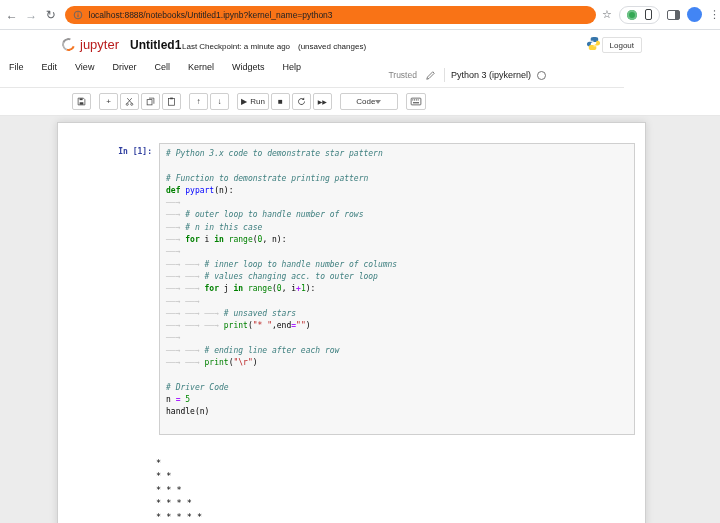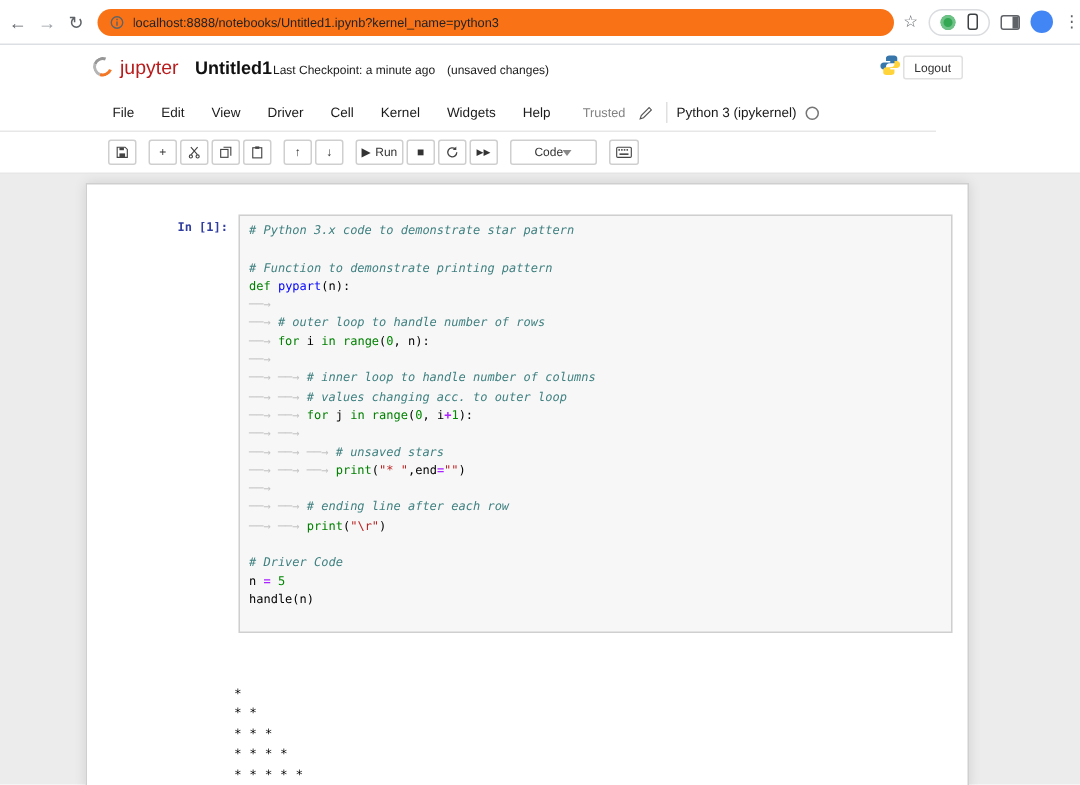--- a/index.html
+++ b/index.html
@@ -40,21 +40,21 @@
     color:#111; }
   #checkpoint-text { position:absolute; left:182px; top:12px; font-size:8px; color:#1a1a1a; }
   #unsaved-text { position:absolute; left:298px; top:12px; font-size:8px; color:#1a1a1a; }
   #python-header-logo { position:absolute; right:119px; top:6px; }
   #logout-button { position:absolute; right:78px; top:7px; height:16px; padding:0 7px;
     border:1px solid #e0e0e0; border-radius:2px; background:#fff; font-size:8px; color:#333;
     display:flex; align-items:center; }
 
   
   #menu-bar { position:absolute; top:62px; left:0; width:624px; height:26px; background:#fff;
-    border-bottom:1px solid #e7e7e7; display:flex; align-items:center; padding-left:66px; }
+    border-bottom:1px solid #e7e7e7; display:flex; }
   .menu-item { font-size:9px; color:#1a1a1a; padding:0 9px; }
   #menu-right { position:absolute; right:78px; top:0; height:26px; display:flex;
     align-items:center; gap:6px; }
   #trusted-label { font-size:8.5px; color:#828282; }
   .mini-btn { width:15px; height:14px; display:flex; align-items:center; justify-content:center; }
   .vdiv { width:1px; height:14px; background:#e0e0e0; }
   #kernel-name { font-size:9px; color:#1a1a1a; }
   .kernel-dot { width:9px; height:9px; border:1.2px solid #757575; border-radius:50%; }
 
   
@@ -77,21 +77,21 @@
     background:#ececec; }
   #notebook-page { position:absolute; left:57px; top:6px; width:589px; height:405px;
     background:#fff; border:1px solid #cfcfcf; box-shadow:0 0 8px rgba(0,0,0,.12); }
   #cell-prompt { position:absolute; left:8px; top:24px; width:86px; text-align:right;
     font-family:"DejaVu Sans Mono", monospace; font-size:8px; font-weight:bold; color:#303F9F; }
   #code-editor { position:absolute; left:101px; top:20px; width:476px;
     background:#f7f7f7; border:1px solid #cfcfcf; padding:5px 4px 14px 6px;
     font-family:"DejaVu Sans Mono", monospace; font-size:8px; }
   .code-line { height:12.3px; white-space:pre; }
   .tok-c { color:#408080; font-style:italic; }
-  .tok-k { color:#008000; font-weight:normal; }
+  .tok-k { color:#008000; font-weight:bold; }
   .tok-d { color:#0000FF; }
   .tok-b { color:#008000; }
   .tok-n { color:#008800; }
   .tok-s { color:#BA2121; }
   .tok-o { color:#AA22FF; font-weight:bold; }
   .tok-t { color:#000; }
   .tok-tab { display:inline-block; width:4ch; color:#c4c4c4; }
   .tok-tab::before { content:"──→"; }
   #output-text { position:absolute; left:98px; top:334px;
     font-family:"DejaVu Sans Mono", monospace; font-size:8.5px; line-height:13.4px;
@@ -245,20 +245,21 @@
 <div id="notebook-area">
   <div id="notebook-page">
     <div id="cell-prompt">In [1]:</div>
     <div id="code-editor">
         <div class="code-line"><span class="tok-c"># Python 3.x code to demonstrate star pattern</span></div>
         <div class="code-line"></div>
         <div class="code-line"><span class="tok-c"># Function to demonstrate printing pattern</span></div>
         <div class="code-line"><span class="tok-k">def</span><span class="tok-t"> </span><span class="tok-d">pypart</span><span class="tok-t">(n):</span></div>
         <div class="code-line"><span class="tok-tab"></span></div>
         <div class="code-line"><span class="tok-tab"></span><span class="tok-c"># outer loop to handle number of rows</span></div>
+        <div class="code-line"><span class="tok-tab"></span><span class="tok-c"># n in this case</span></div>
         <div class="code-line"><span class="tok-tab"></span><span class="tok-k">for</span><span class="tok-t"> i </span><span class="tok-k">in</span><span class="tok-t"> </span><span class="tok-b">range</span><span class="tok-t">(</span><span class="tok-n">0</span><span class="tok-t">, n):</span></div>
         <div class="code-line"><span class="tok-tab"></span></div>
         <div class="code-line"><span class="tok-tab"></span><span class="tok-tab"></span><span class="tok-c"># inner loop to handle number of columns</span></div>
         <div class="code-line"><span class="tok-tab"></span><span class="tok-tab"></span><span class="tok-c"># values changing acc. to outer loop</span></div>
         <div class="code-line"><span class="tok-tab"></span><span class="tok-tab"></span><span class="tok-k">for</span><span class="tok-t"> j </span><span class="tok-k">in</span><span class="tok-t"> </span><span class="tok-b">range</span><span class="tok-t">(</span><span class="tok-n">0</span><span class="tok-t">, i</span><span class="tok-o">+</span><span class="tok-n">1</span><span class="tok-t">):</span></div>
         <div class="code-line"><span class="tok-tab"></span><span class="tok-tab"></span></div>
         <div class="code-line"><span class="tok-tab"></span><span class="tok-tab"></span><span class="tok-tab"></span><span class="tok-c"># unsaved stars</span></div>
         <div class="code-line"><span class="tok-tab"></span><span class="tok-tab"></span><span class="tok-tab"></span><span class="tok-b">print</span><span class="tok-t">(</span><span class="tok-s">"* "</span><span class="tok-t">,end</span><span class="tok-o">=</span><span class="tok-s">""</span><span class="tok-t">)</span></div>
         <div class="code-line"><span class="tok-tab"></span></div>
         <div class="code-line"><span class="tok-tab"></span><span class="tok-tab"></span><span class="tok-c"># ending line after each row</span></div>

